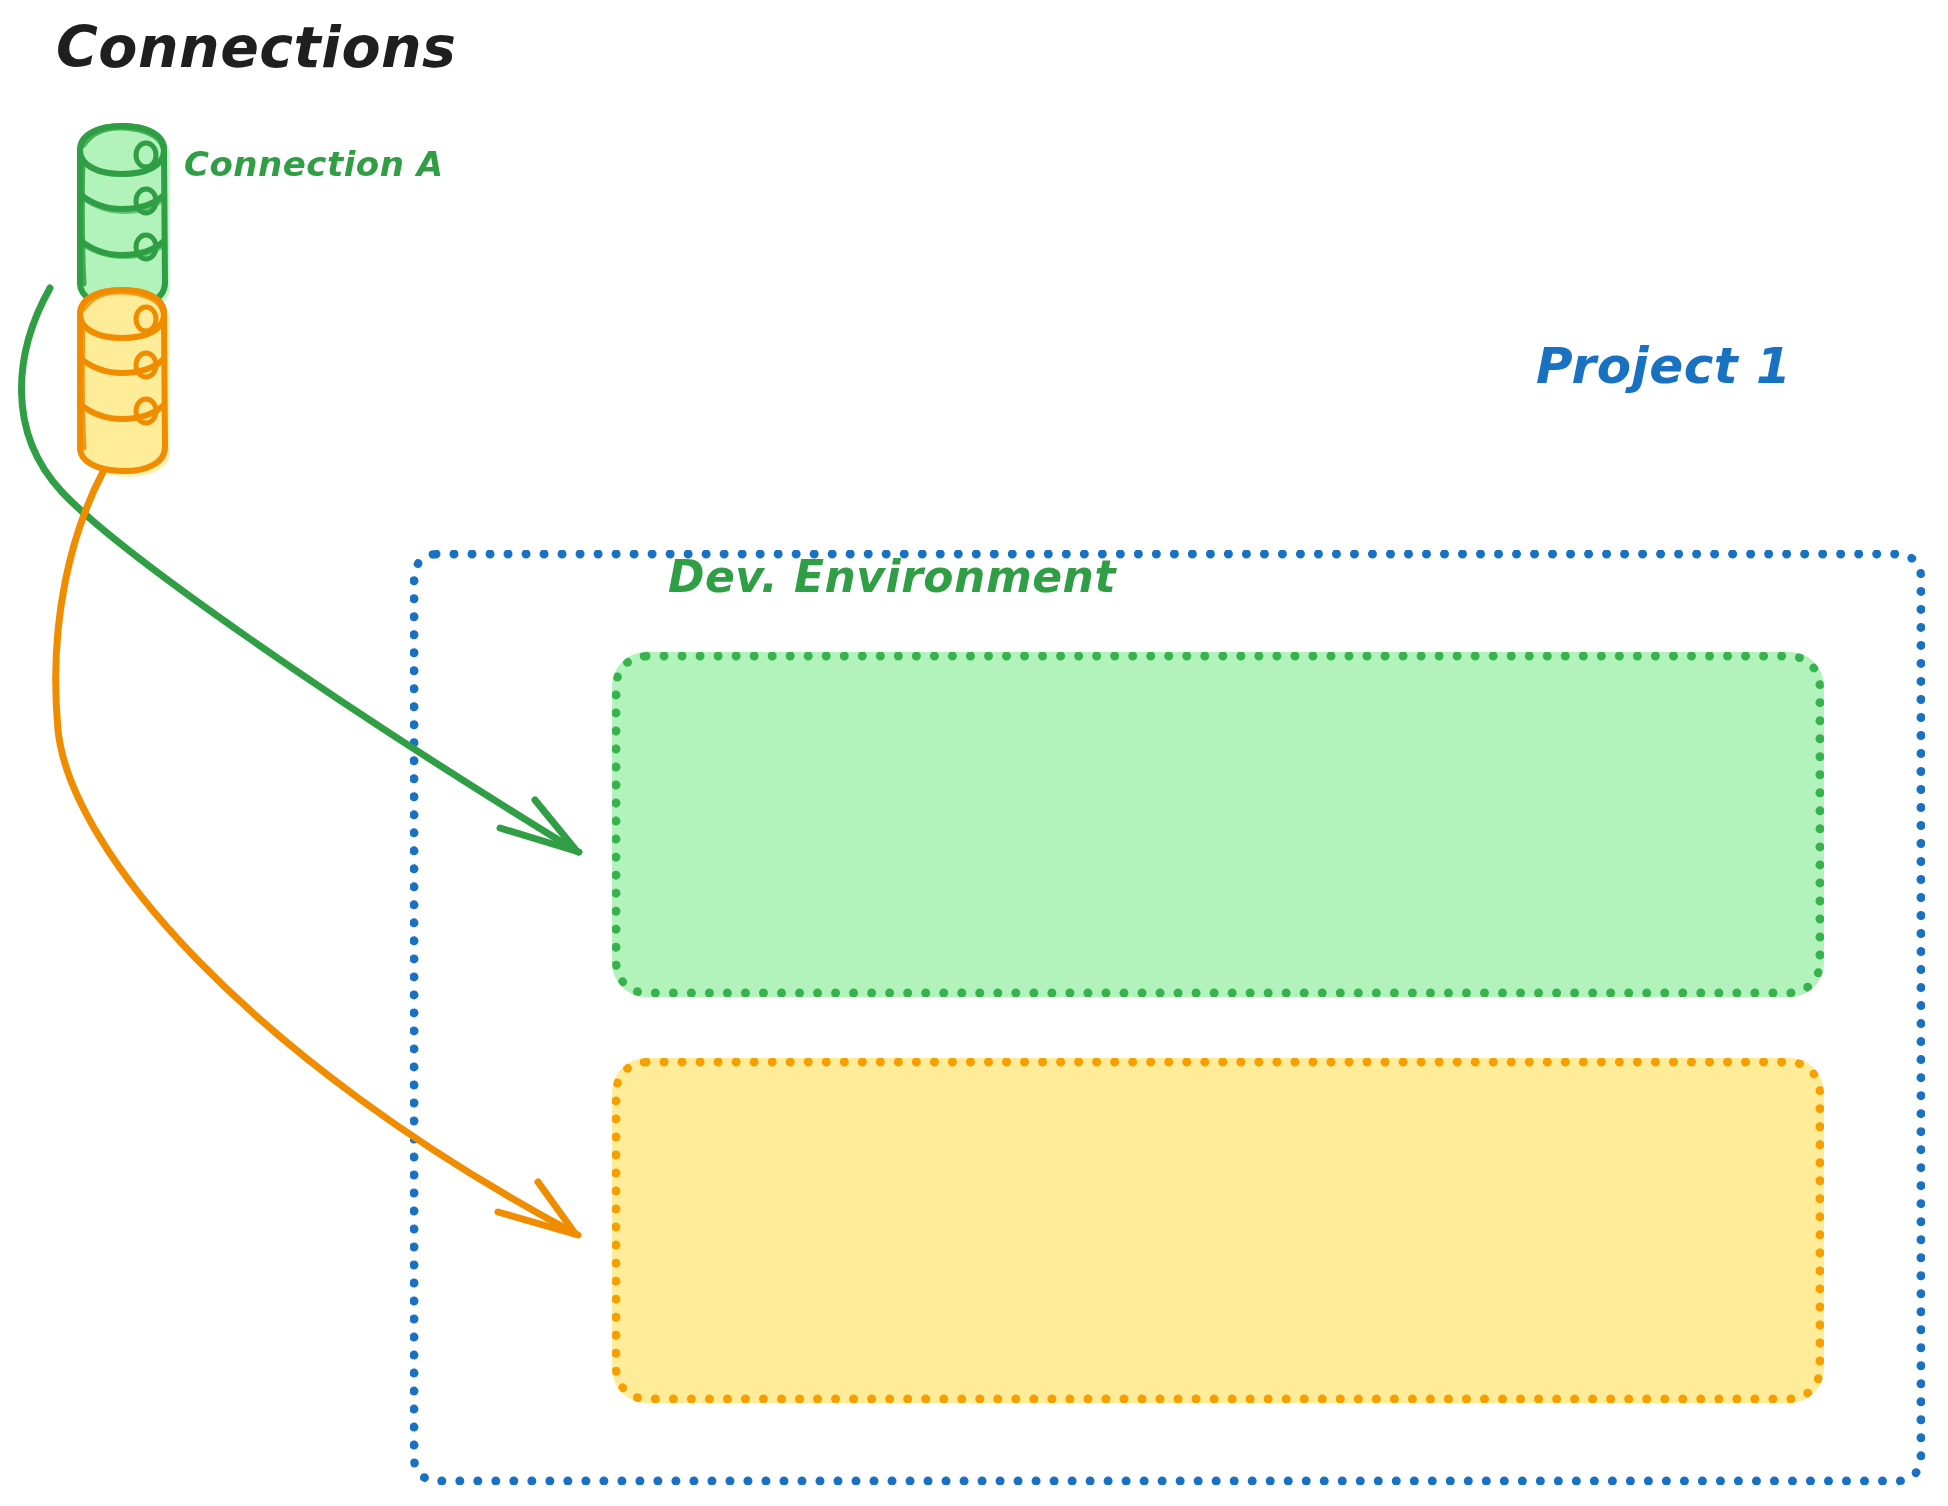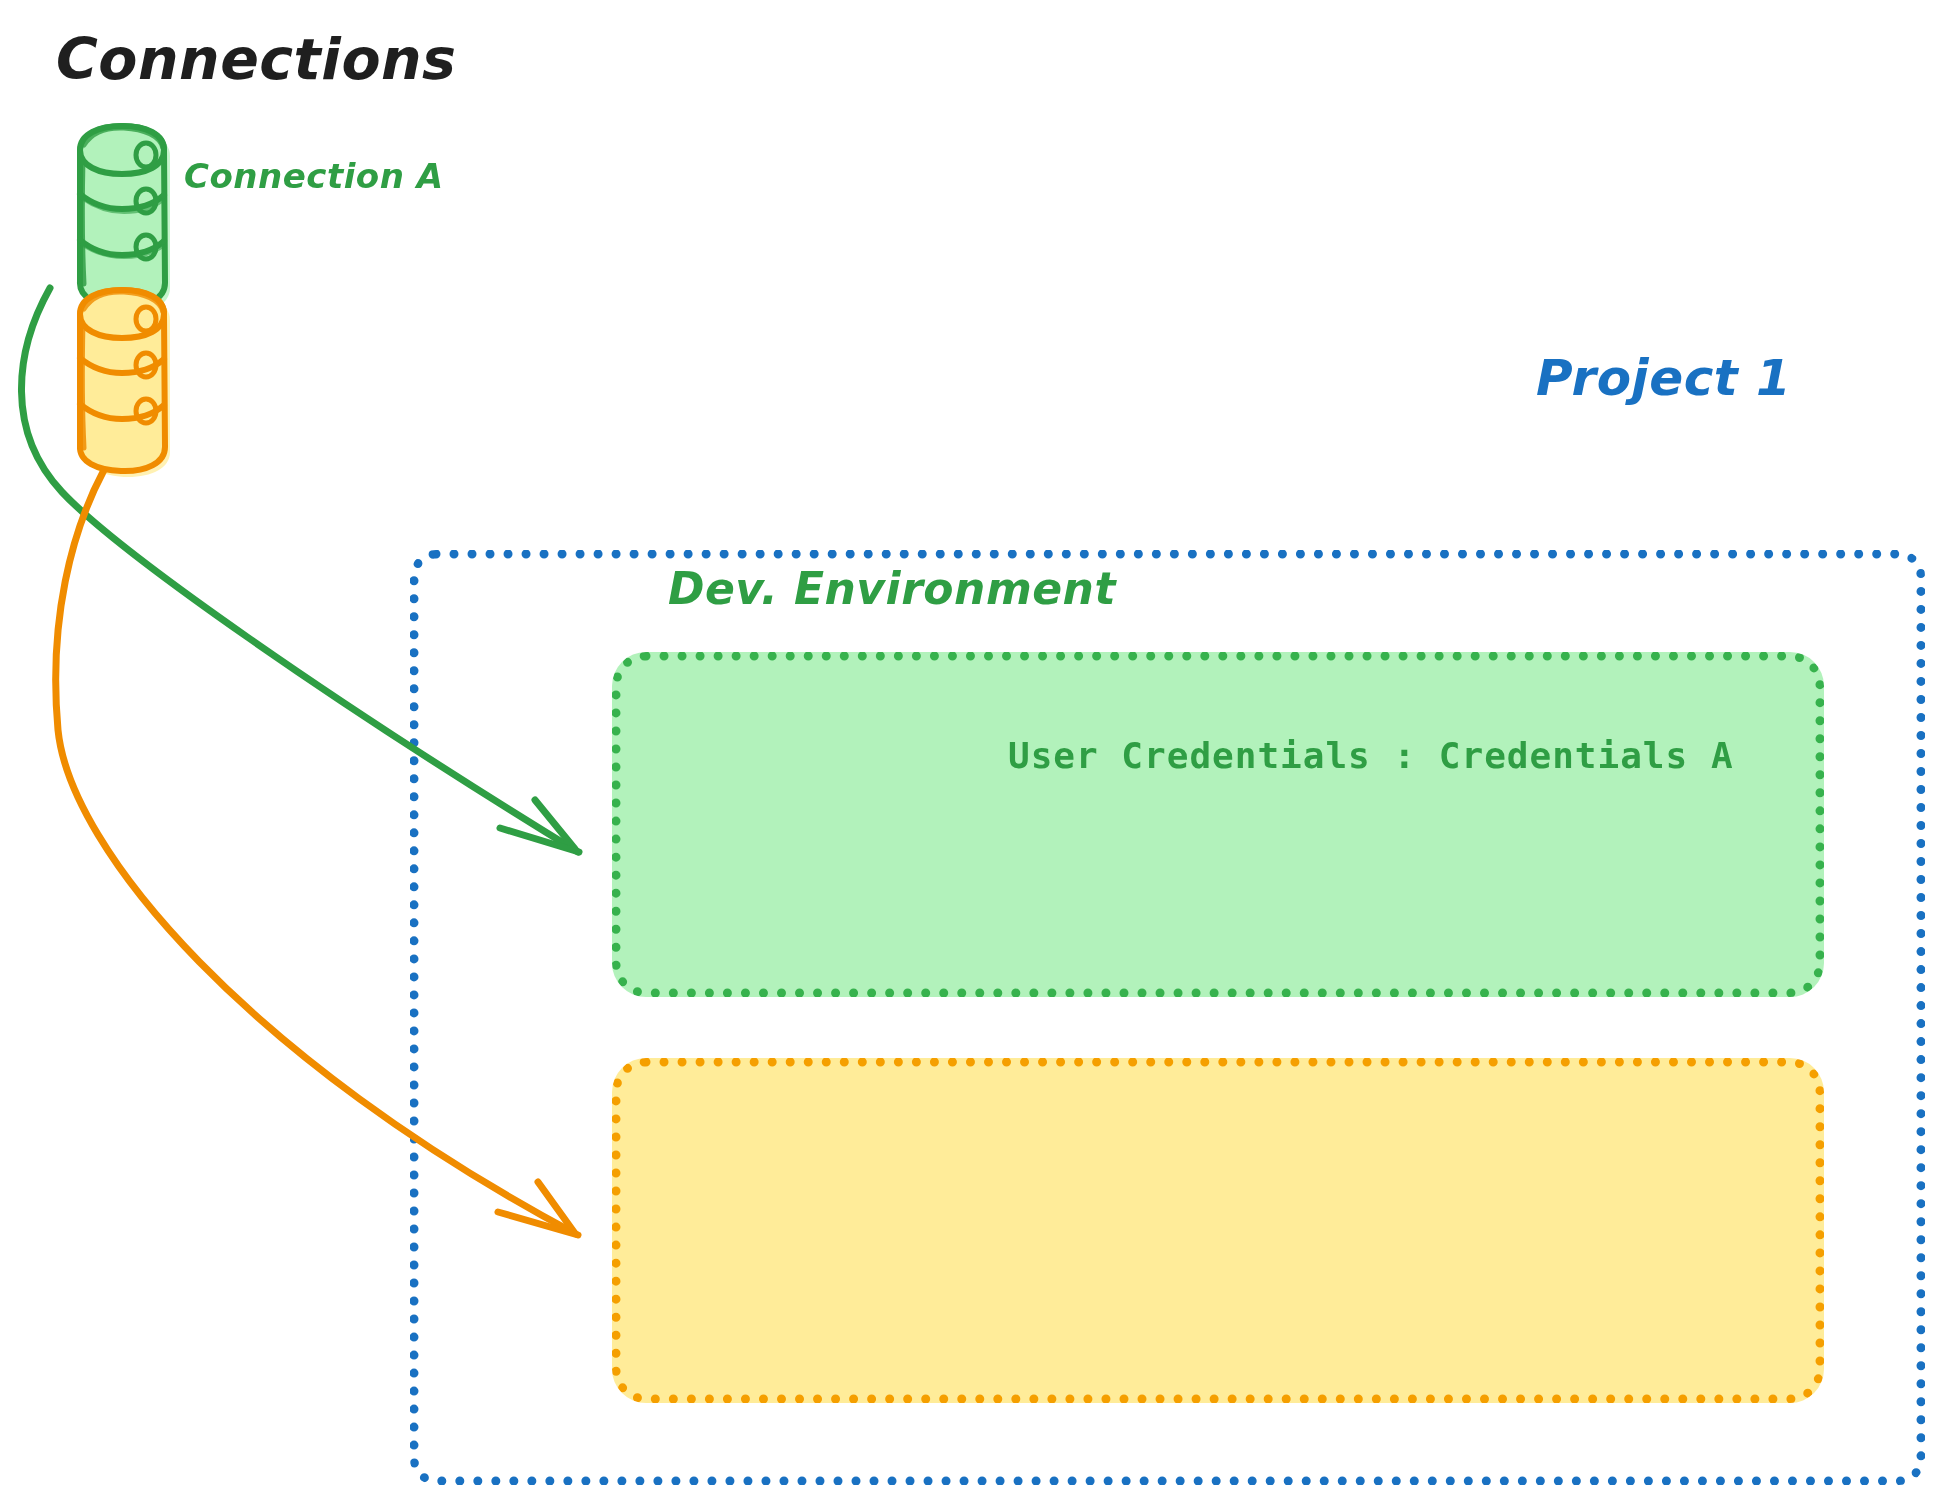--- a/index.html
+++ b/index.html
@@ -28,21 +28,21 @@
   .hand {
     font-family: "DejaVu Sans", sans-serif;
     font-weight: 700;
     letter-spacing: 0.5px;
   }
   .mono {
     font-family: "DejaVu Sans Mono", monospace;
     font-weight: 700;
   }
   
-  .abs { position: absolute; white-space: nowrap; margin-top: 12px; }
+  .abs { position: absolute; white-space: nowrap; }
 
   #title-connections {
     left: 56px; top: 14px;
     font-size: 57px;
     color: #1f1f1f;
     font-style: italic;
   }
   #label-conn-a {
     left: 184px; top: 144px;
     font-size: 34px;
@@ -183,17 +183,16 @@
 
   <div class="abs hand" id="title-connections">Connections</div>
 
   <div class="abs hand" id="label-conn-a">Connection A</div>
 
 
   <div class="abs hand" id="label-project">Project 1</div>
 
   <div class="abs hand" id="label-dev-env">Dev. Environment</div>
 
-  <div class="abs mono" id="text-dev-cred">User Credentials : Credentials A</div>
 
 
 
 </div>
 
 </body></html>

